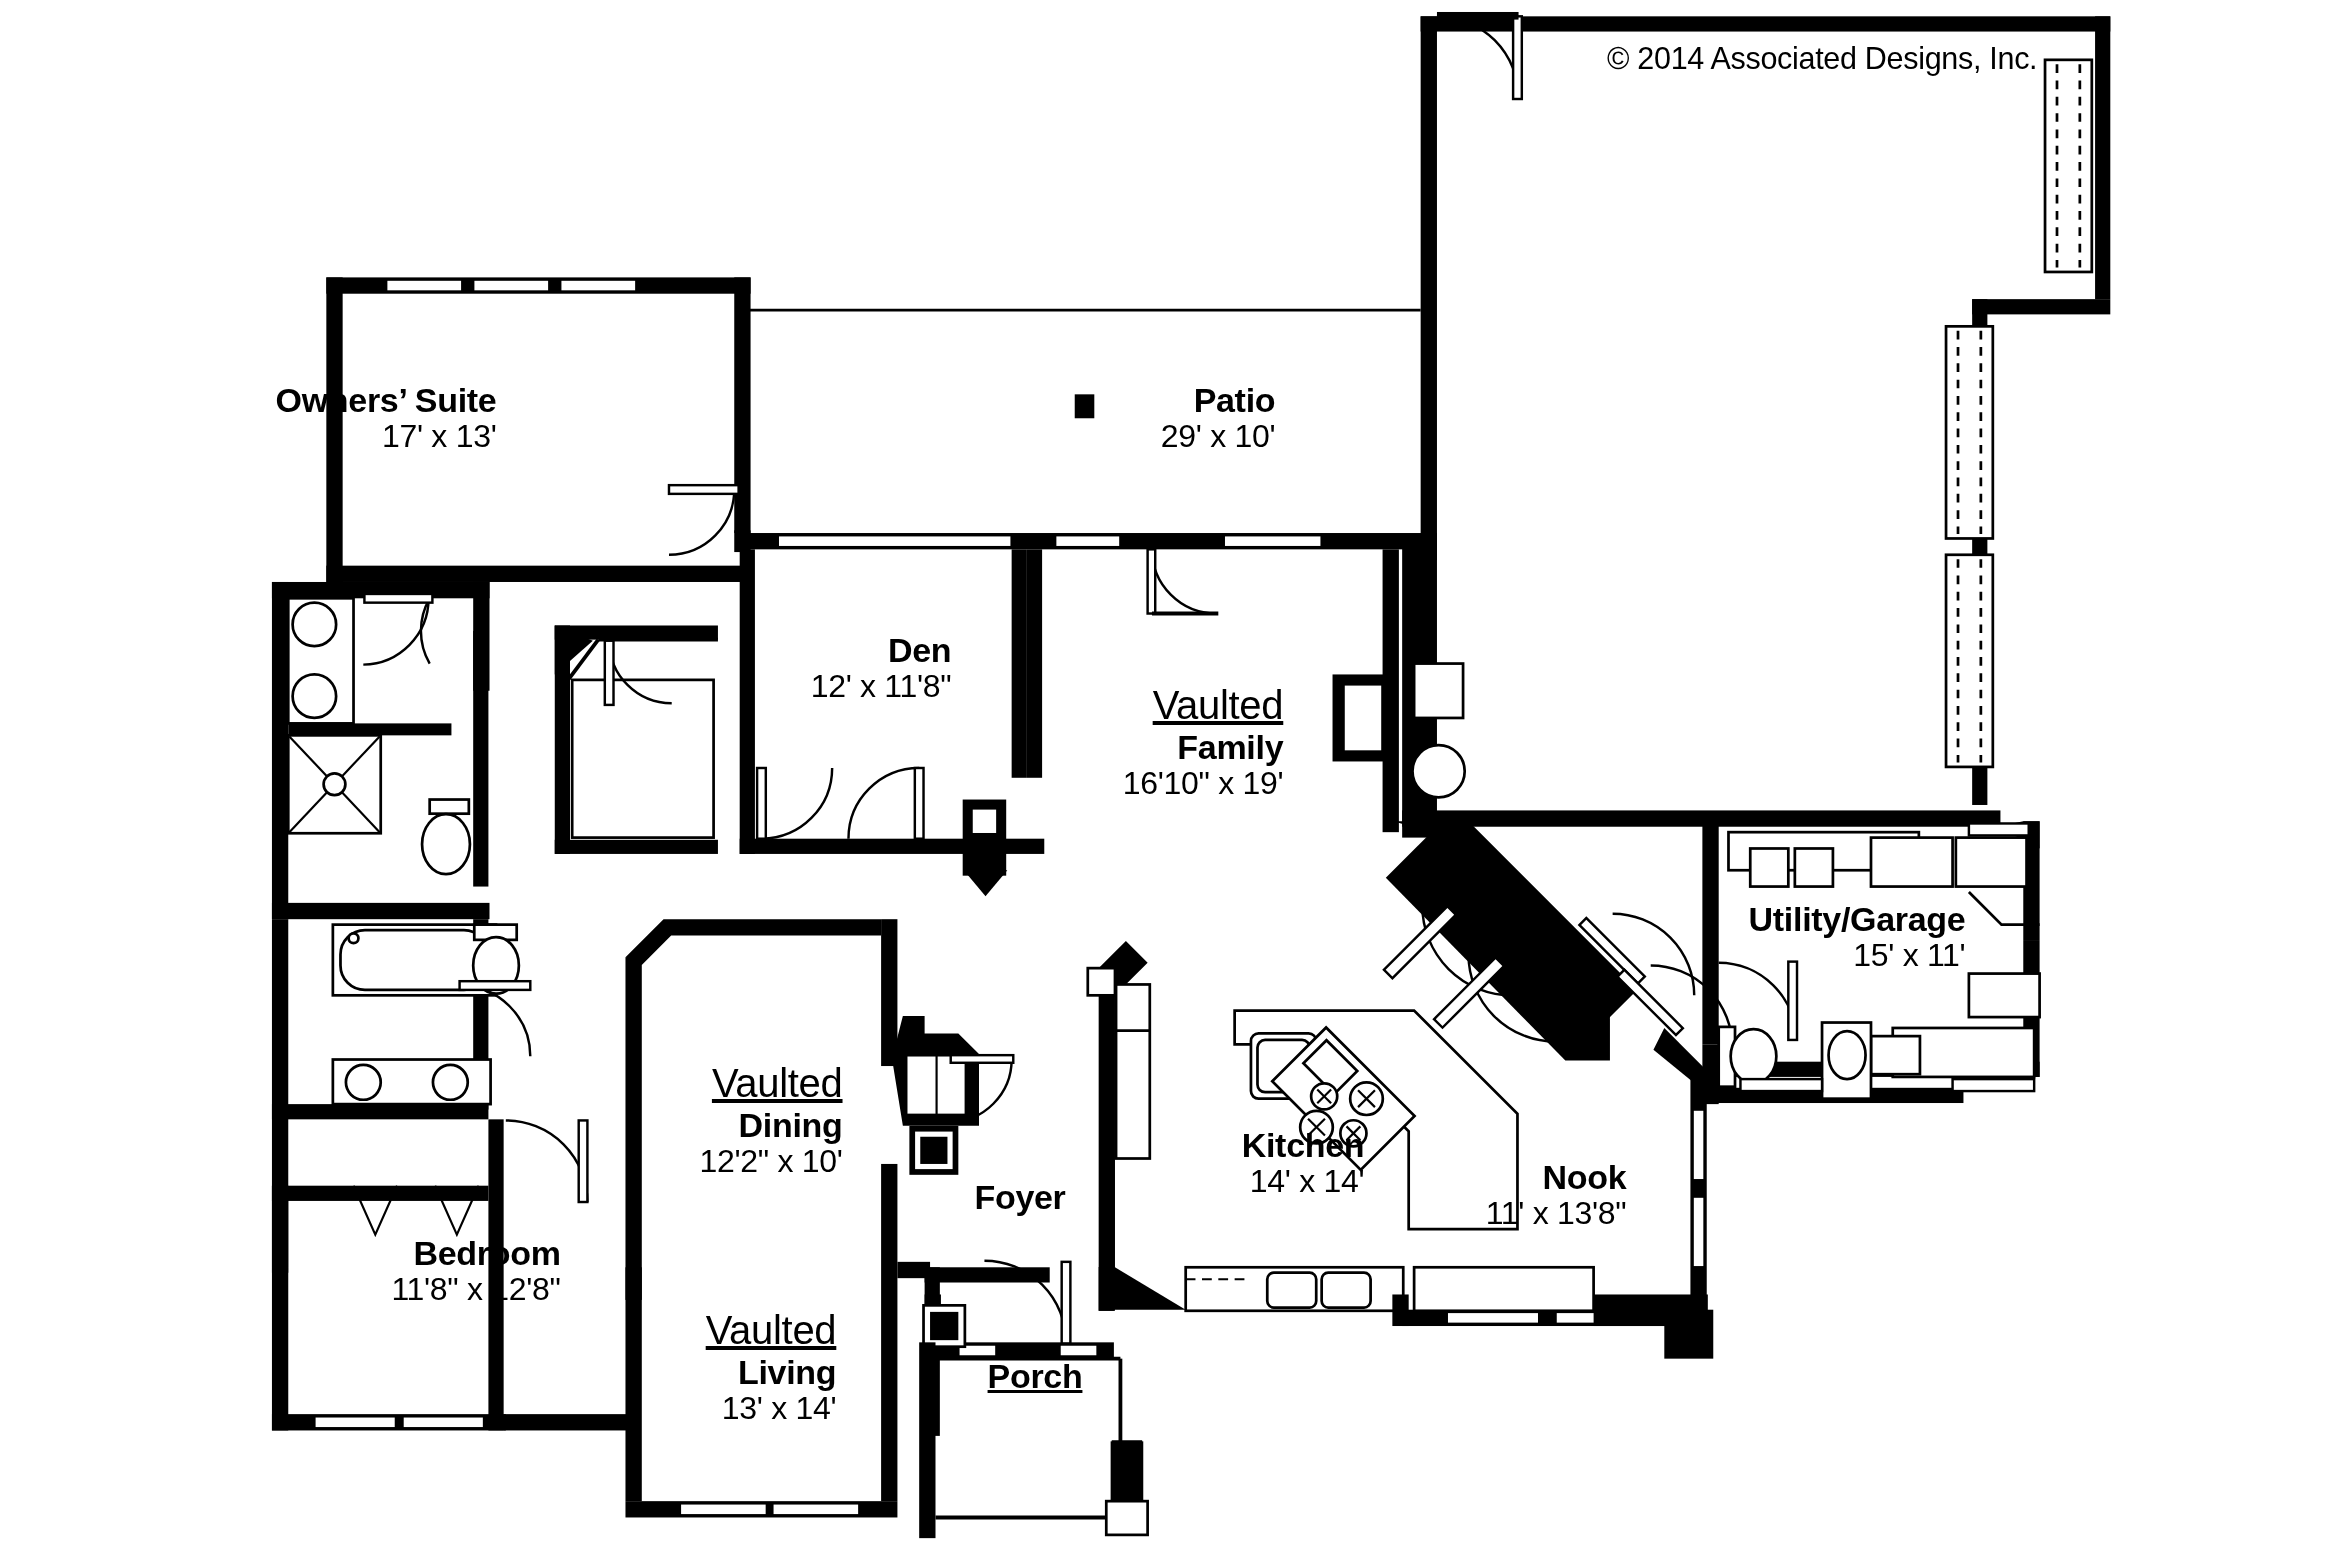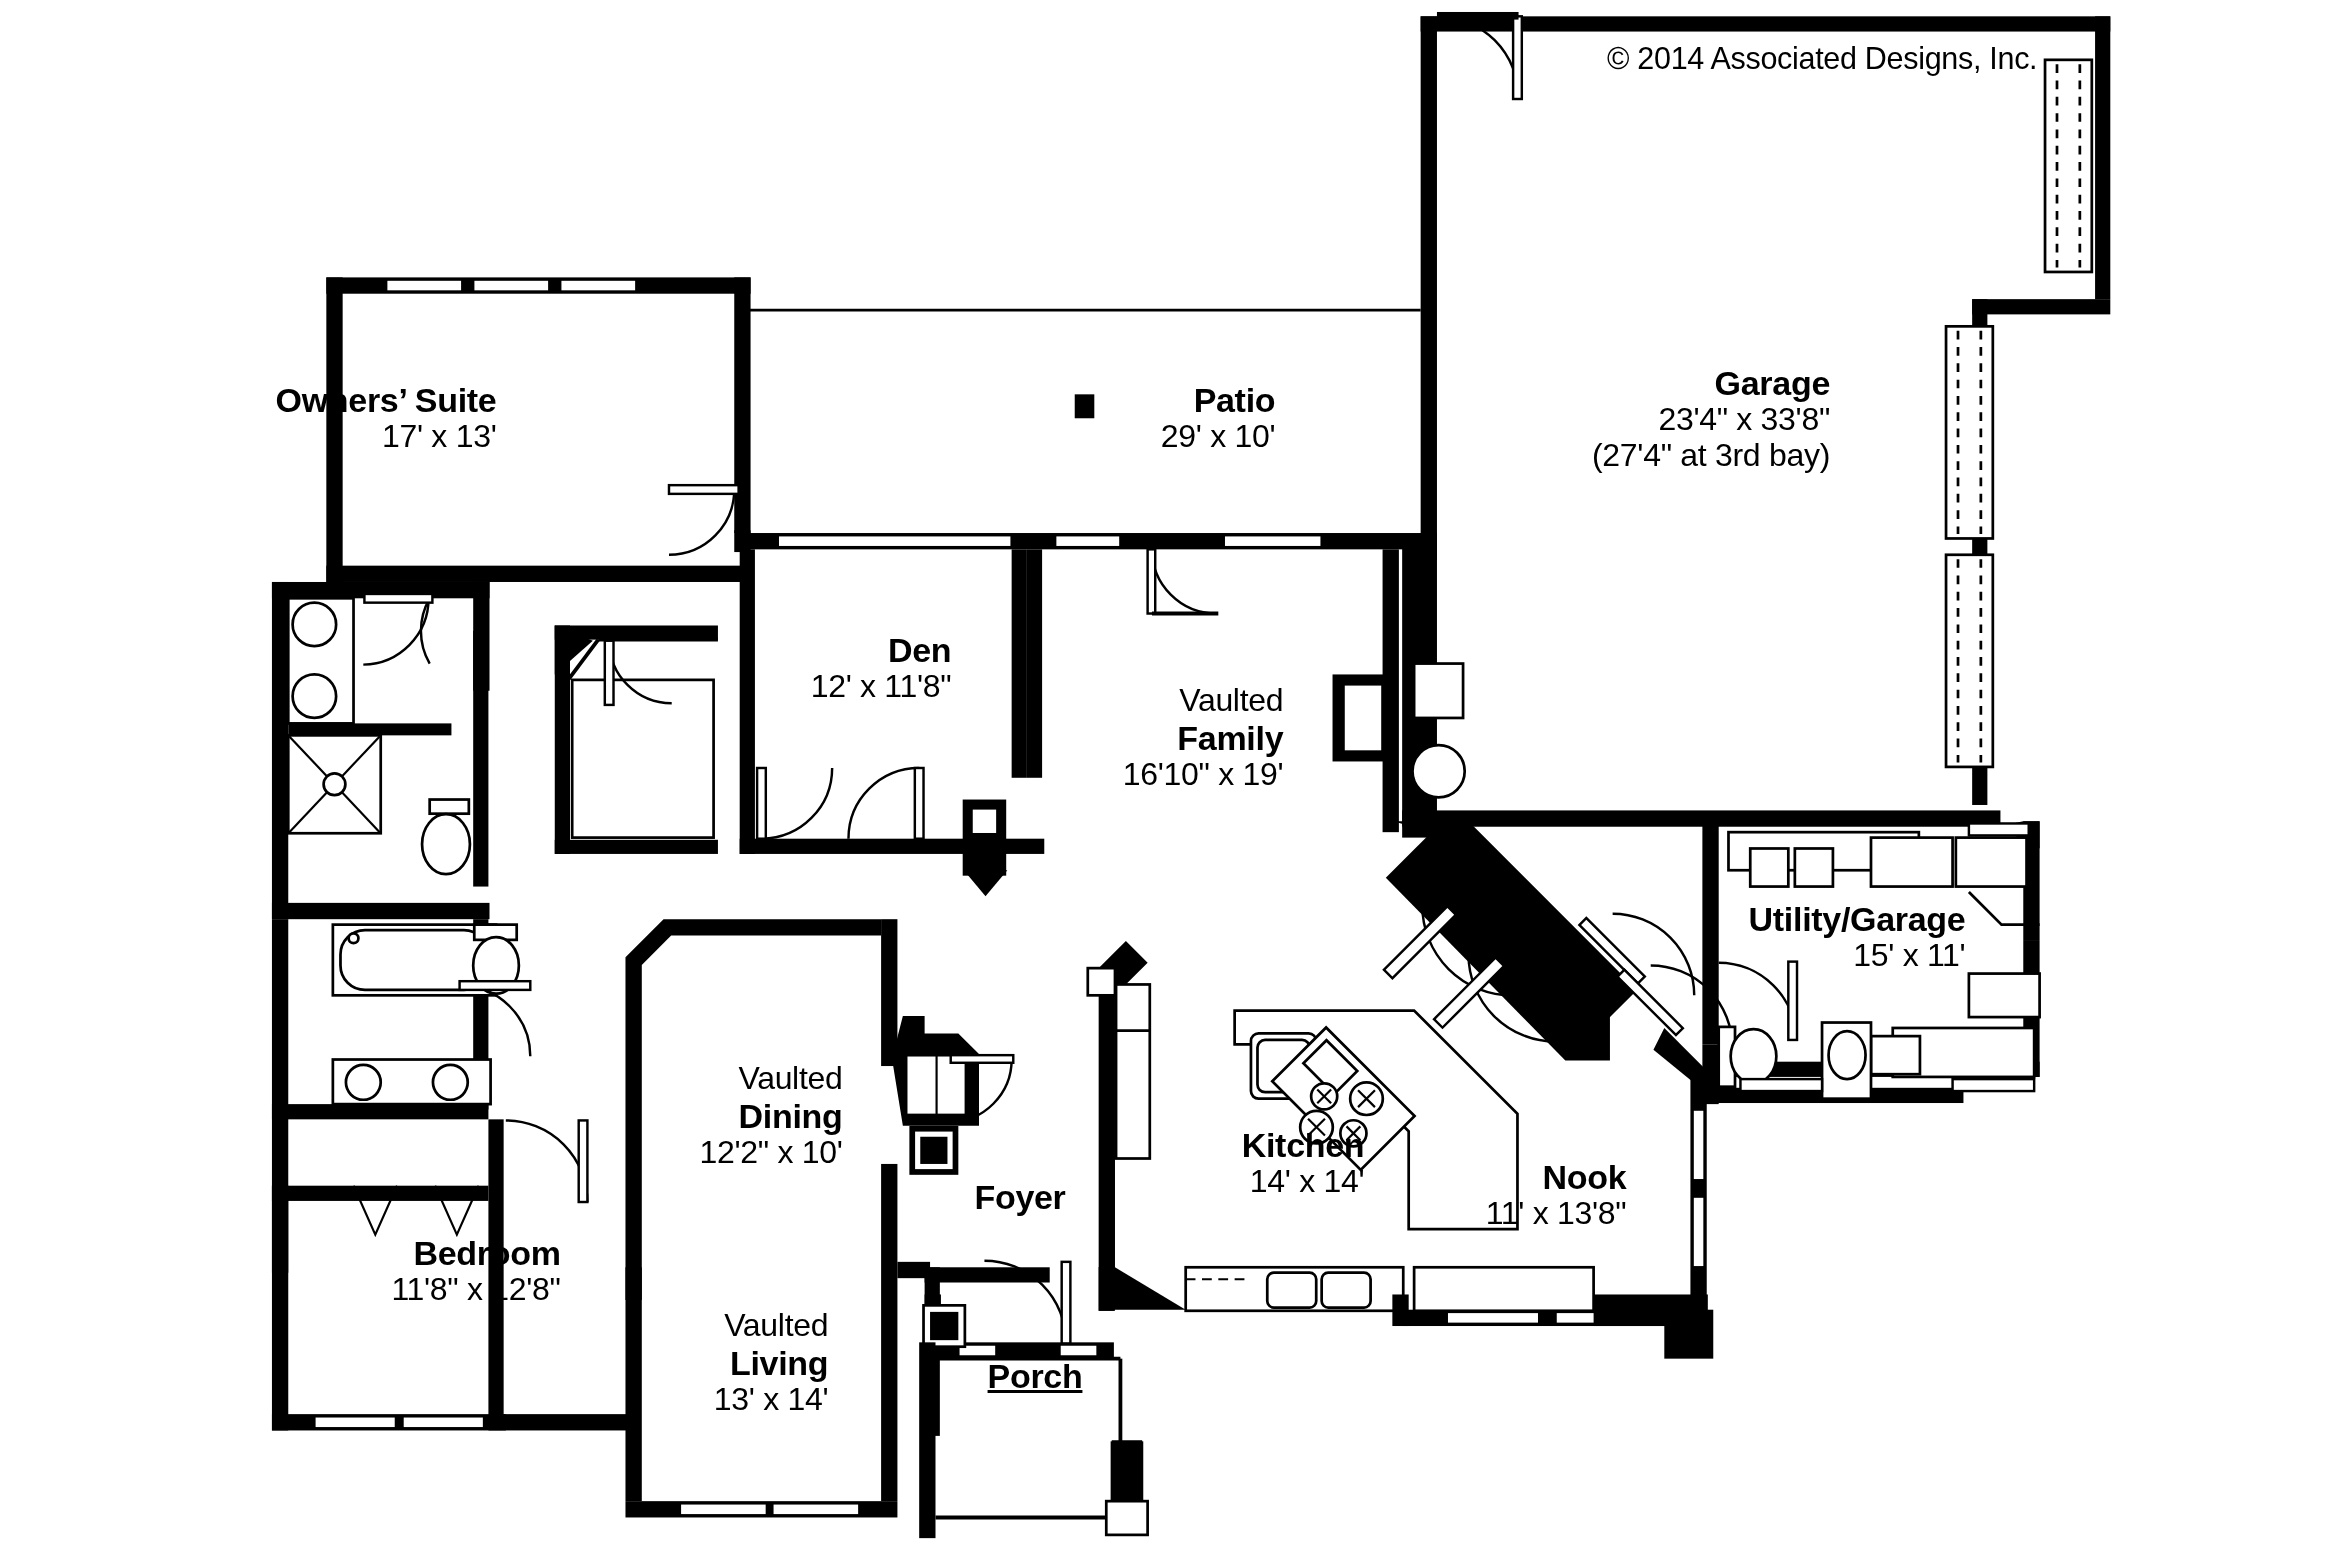--- a/index.html
+++ b/index.html
@@ -54,22 +54,23 @@
   }
   .lbl .rdim {
     display: block;
     font-weight: normal;
     font-size: 32px;
     letter-spacing: -0.3px;
   }
   .lbl .rpre {
     display: block;
     font-weight: normal;
-    font-size: 32px;
+    font-size: 40px;
     letter-spacing: -0.3px;
+    text-decoration: underline;
   }
 
   #copyright {
     position: absolute;
     left: 1607px;
     top: 41px;
     font-size: 30.5px;
     font-weight: normal;
     color: #000000;
     white-space: nowrap;
@@ -483,25 +484,20 @@
   <div class="lbl" style="left:386px; top:381px;">
     <span class="rname">Owners’ Suite</span>
     <span class="rdim">17' x 13'</span>
   </div>
 
   <div class="lbl" style="left:1218px; top:381px;">
     <span class="rname">Patio</span>
     <span class="rdim">29' x 10'</span>
   </div>
 
-  <div class="lbl" style="left:1711px; top:364px;">
-    <span class="rname">Garage</span>
-    <span class="rdim">23'4" x 33'8"</span>
-    <span class="rdim">(27'4" at 3rd bay)</span>
-  </div>
 
   <div class="lbl" style="left:881px; top:631px;">
     <span class="rname">Den</span>
     <span class="rdim">12' x 11'8"</span>
   </div>
 
   <div class="lbl" style="left:1203px; top:683px;">
     <span class="rpre">Vaulted</span>
     <span class="rname">Family</span>
     <span class="rdim">16'10" x 19'</span>

